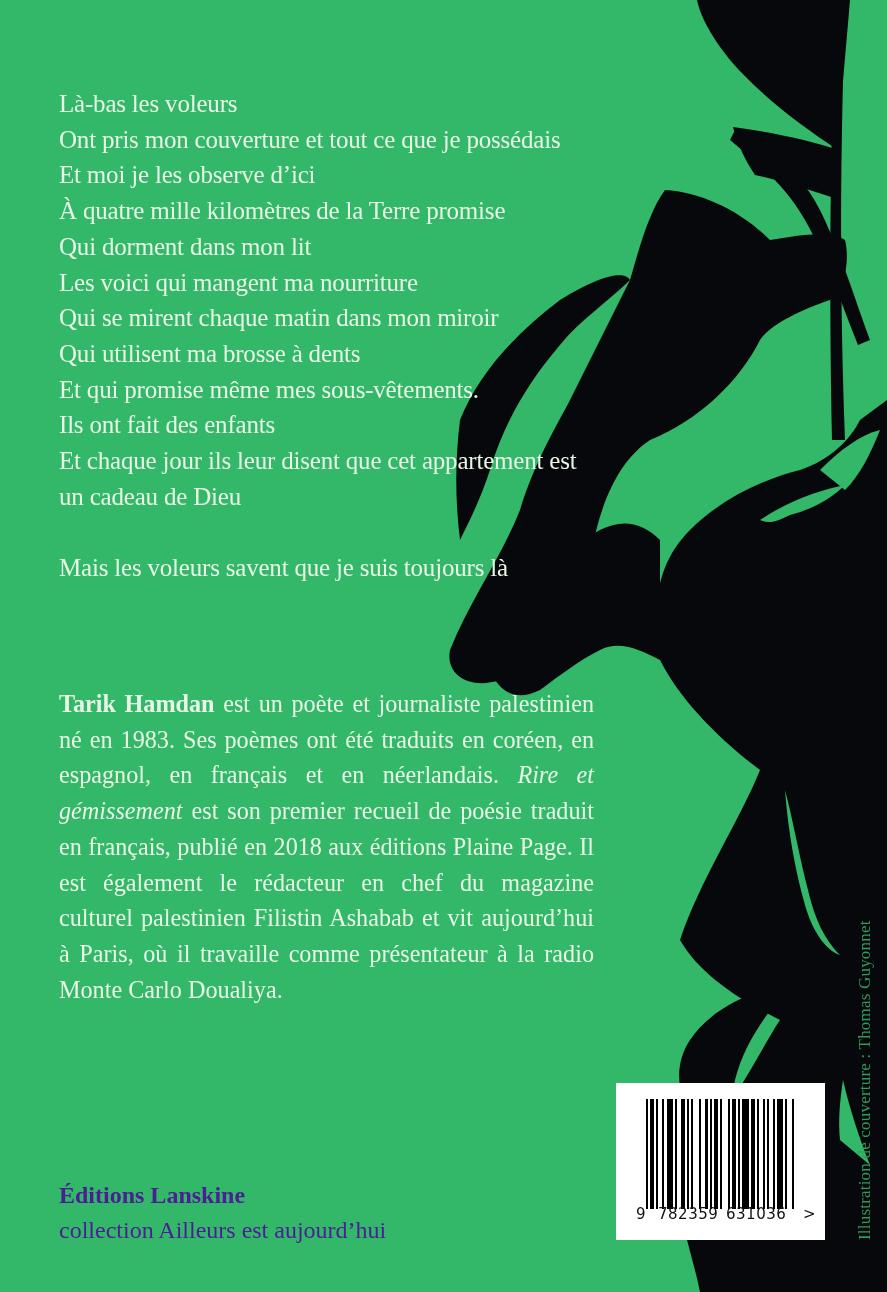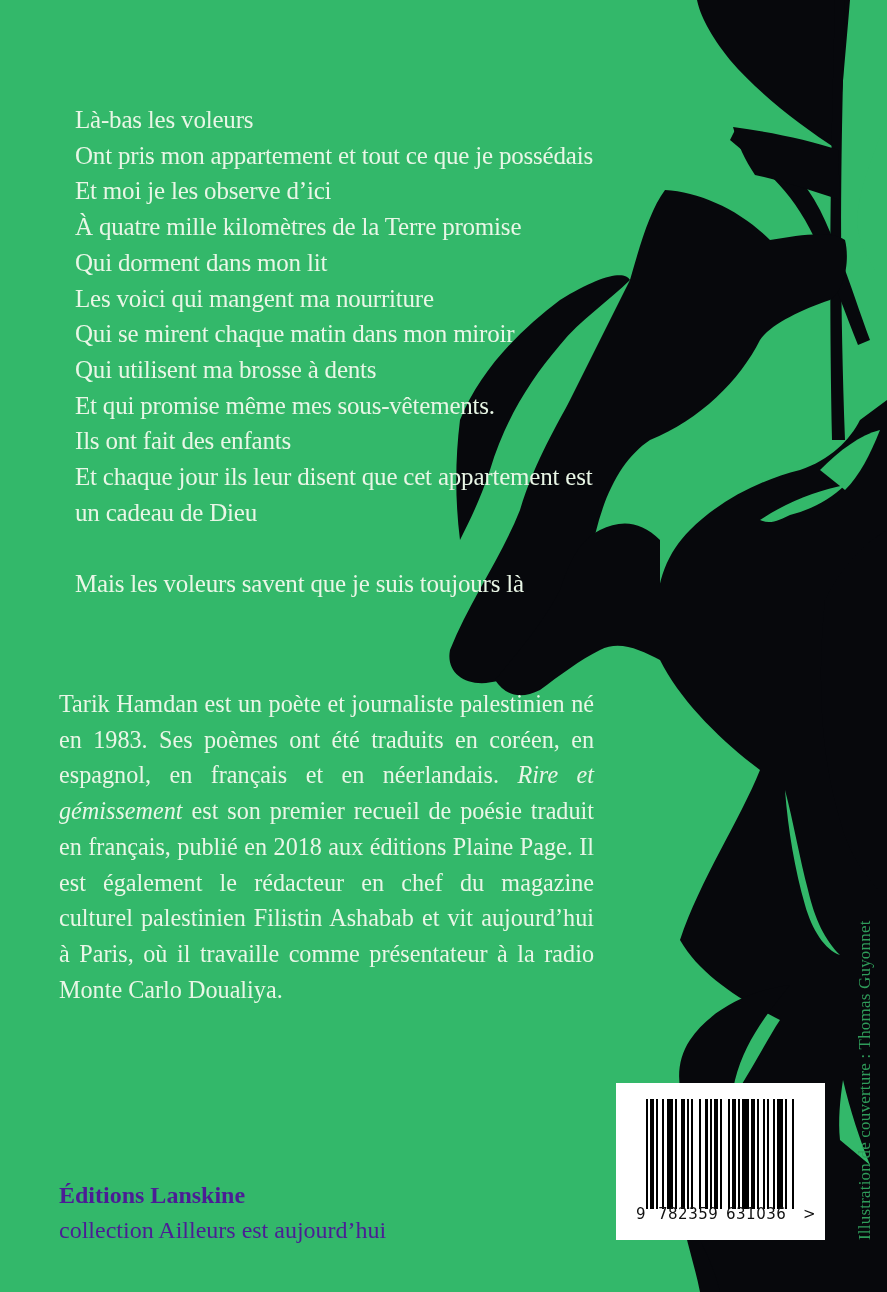--- a/index.html
+++ b/index.html
@@ -1,26 +1,26 @@
 <!DOCTYPE html>
 <html><head>
 <meta charset="utf-8">
 <style>
   html,body{margin:0;padding:0;}
   body{width:887px;height:1292px;overflow:hidden;background:#33b86a;}
   .cover{position:relative;width:887px;height:1292px;background:#33b86a;overflow:hidden;
     font-family:"Liberation Serif","DejaVu Serif",serif;}
   svg.leaves{position:absolute;left:0;top:0;width:887px;height:1292px;}
-  .poem{position:absolute;left:59px;top:86px;margin:16px;padding:0;list-style:none;
+  .poem{position:absolute;left:59px;top:86px;margin:0;padding:0;list-style:none;
     font-size:25px;line-height:35.7px;color:#e9f6e6;letter-spacing:-0.2px;}
   .poem li{white-space:nowrap;}
   .poem li.gap{height:35.7px;}
   .bio{position:absolute;left:59px;top:686px;width:535px;font-size:24.2px;line-height:35.7px;
     color:#e9f6e6;text-align:justify;text-align-last:left;}
-  .bio b{font-weight:normal;}
+  .bio b{font-weight:bold;}
   .publisher{position:absolute;left:59px;top:1178px;font-size:24px;line-height:35px;color:#4c1d95;}
   .publisher .name{font-weight:bold;}
   .barcode{position:absolute;left:616px;top:1083px;width:209px;height:157px;background:#fff;}
   .bars{position:absolute;left:30px;top:16px;width:150px;height:110px;display:flex;align-items:stretch;}
   .bars span{display:block;background:#000;}
   .isbn{position:absolute;left:0;top:122px;width:209px;font-family:"DejaVu Sans","Liberation Sans",sans-serif;
     font-size:15px;color:#111;}
   .isbn span{position:absolute;}
   .credit{position:absolute;left:855px;top:1240px;transform-origin:0 0;transform:rotate(-90deg);
     white-space:nowrap;font-size:17px;color:#2f9c5a;letter-spacing:0.2px;}
@@ -59,21 +59,21 @@
       <path d="M887 120 C875 150 862 180 858 210 C855 230 862 250 875 270 L887 280 Z"></path>
       <path d="M820 470 C840 450 860 435 880 430 C870 455 860 475 845 490 Z"></path>
       <path d="M760 520 C790 500 820 490 845 485 C830 500 810 510 790 515 C780 520 770 525 760 520 Z"></path>
       <path d="M785 790 C793 820 800 860 808 890 C815 920 825 940 840 955 C825 950 812 930 805 905 C795 870 788 830 785 790 Z"></path>
       <path d="M843 1080 C850 1110 860 1140 870 1165 L840 1140 C838 1120 840 1100 843 1080 Z"></path>
     </g>
   </svg>
 
   <ul class="poem">
     <li>Là-bas les voleurs</li>
-    <li>Ont pris mon appartement et tout ce que je possédais</li>
+    <li>Ont pris mon couverture et tout ce que je possédais</li>
     <li>Et moi je les observe d’ici</li>
     <li>À quatre mille kilomètres de la Terre promise</li>
     <li>Qui dorment dans mon lit</li>
     <li>Les voici qui mangent ma nourriture</li>
     <li>Qui se mirent chaque matin dans mon miroir</li>
     <li>Qui utilisent ma brosse à dents</li>
     <li>Et qui promise même mes sous-vêtements.</li>
     <li>Ils ont fait des enfants</li>
     <li>Et chaque jour ils leur disent que cet appartement est</li>
     <li>un cadeau de Dieu</li>

